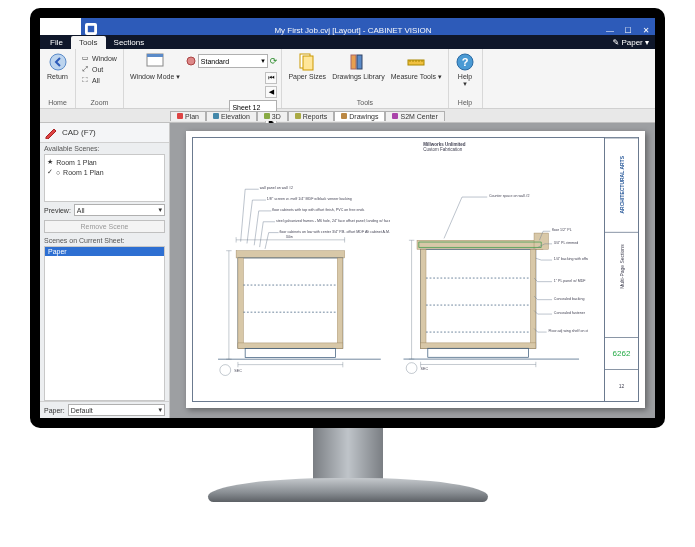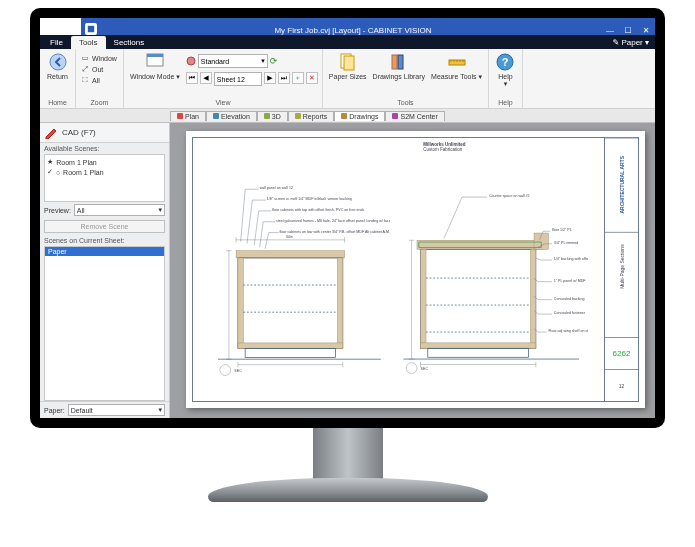--- a/index.html
+++ b/index.html
@@ -28,21 +28,21 @@
 
 
 .ribbon { height: 60px; background: #f5f5f5; border-bottom: 1px solid #d0d0d0; display: flex; }
 .rgroup { border-right: 1px solid #d8d8d8; padding: 2px 4px; display: flex; flex-direction: column; justify-content: space-between; }
 .glabel { font-size: 7px; color: #5a5a5a; text-align: center; }
 .rbig { display: flex; flex-direction: column; align-items: center; gap: 1px; cursor: pointer; padding: 1px 2px; }
 .rbig .ic { width: 20px; height: 20px; display: flex; align-items: center; justify-content: center; }
 .rbig .lb { font-size: 7px; color: #333; text-align: center; line-height: 1; }
 .rsmall { font-size: 7px; color: #333; display: flex; align-items: center; gap: 2px; cursor: pointer; white-space: nowrap; }
 .rsmall .ic { width: 10px; height: 10px; display: inline-flex; align-items: center; justify-content: center; }
-.sheet-picker { display: flex; align-items: flex-start; gap: 2px; }
+.sheet-picker { display: flex; align-items: flex-end; gap: 2px; flex-direction: column; }
 .sheet-input { width: 48px; height: 14px; font-size: 7px; border: 1px solid #b0b0b0; background: #fff; padding: 0 2px; }
 .nav-arrow { width: 12px; height: 12px; border: 1px solid #c0c0c0; background: #fafafa; font-size: 7px; display: flex; align-items: center; justify-content: center; cursor: pointer; }
 .std-combo { width: 70px; height: 14px; border: 1px solid #b0b0b0; background: #fff; font-size: 7px; padding: 0 2px; display: flex; align-items: center; justify-content: space-between; }
 
 
 .viewtabs { height: 14px; background: #e8e8e8; border-bottom: 1px solid #c0c0c0; display: flex; align-items: center; padding-left: 130px; font-size: 7px; }
 .vtab { padding: 1px 6px; border: 1px solid #b0b0b0; background: #f0f0f0; color: #333; cursor: pointer; display: flex; align-items: center; gap: 2px; border-bottom: none; }
 .vtab.active { background: #fff; }
 .vtab .dot { width: 6px; height: 6px; border-radius: 1px; }
 

